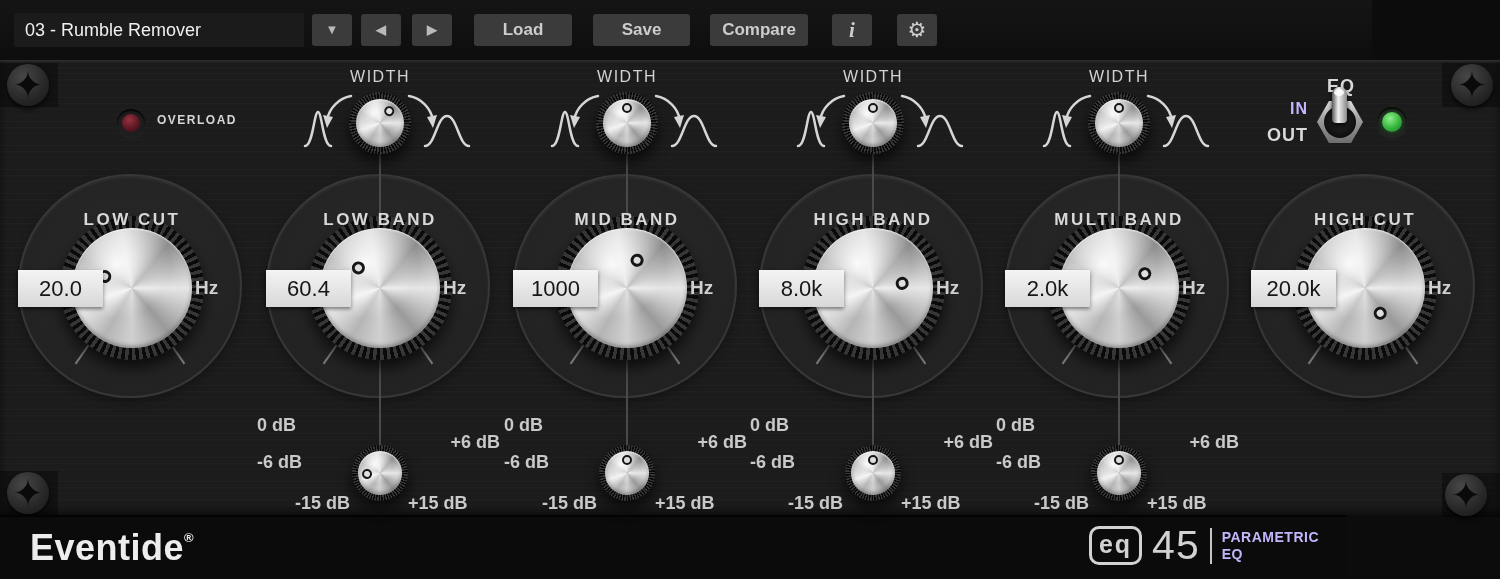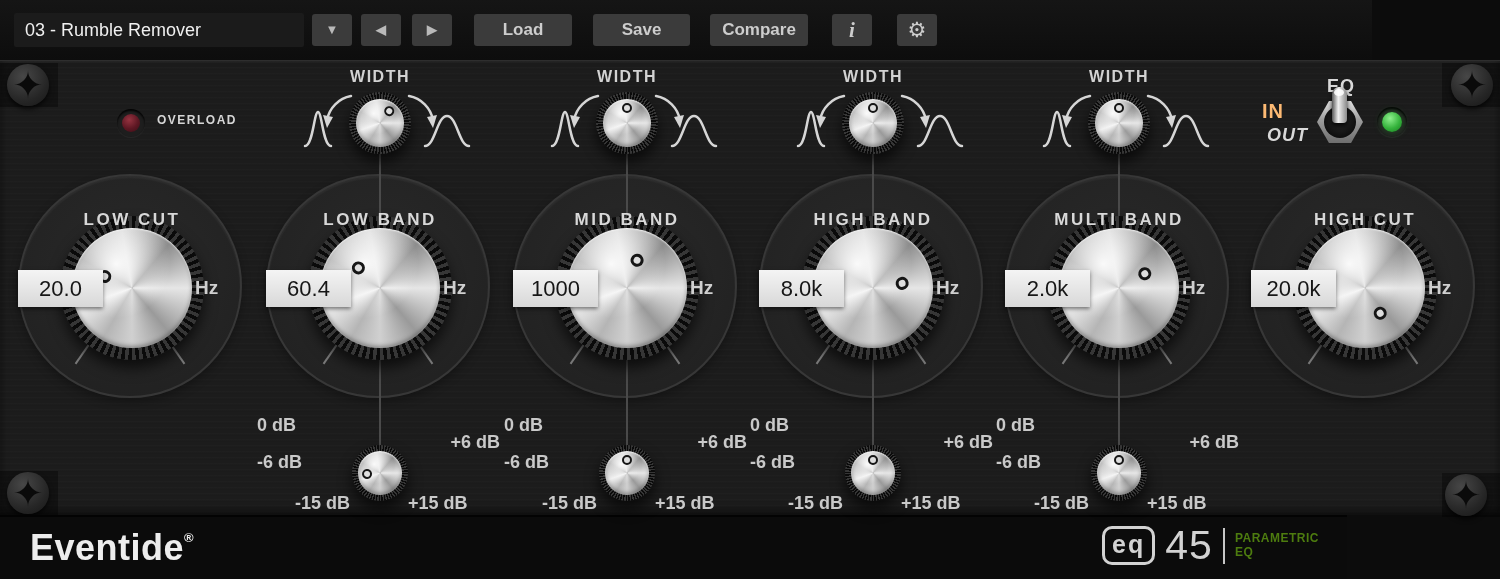--- a/index.html
+++ b/index.html
@@ -49,24 +49,24 @@
   .led { border-radius:50%; }
   .led-red { background:radial-gradient(circle at 40% 32%, #963340, #5d1723 55%, #3a0d15); }
   .led-green { background:radial-gradient(circle at 40% 32%, #8ef08d, #35b33c 55%, #167a1f);
     box-shadow:0 0 8px rgba(60,200,70,.35); }
   .overload-label { position:absolute; left:157px; top:113px; font-size:12px; font-weight:bold;
     letter-spacing:1.5px; color:#d6d6d6; }
 
   
   .eq-title { position:absolute; left:1316px; top:76px; width:50px; text-align:center;
     font-size:18px; font-weight:bold; letter-spacing:1px; color:#d9d9d9; }
-  .eq-in { position:absolute; left:1262px; top:100px; width:46px; 
-    font-size:20px; font-weight:bold; letter-spacing:1px; color:#fdba74; }
+  .eq-in { position:absolute; left:1262px; top:100px; width:46px; text-align:right;
+    font-size:16px; font-weight:bold; letter-spacing:1px; color:#c4b5fd; }
   .eq-out { position:absolute; left:1250px; top:125px; width:58px; text-align:right;
-    font-size:18px; font-weight:bold; letter-spacing:1px; color:#d9d9d9;font-style:italic; }
+    font-size:18px; font-weight:bold; letter-spacing:1px; color:#d9d9d9; }
   .toggle { position:absolute; left:1317px; top:100px; width:46px; height:44px; cursor:pointer; }
   .toggle .nut { position:absolute; inset:0;
     background:linear-gradient(180deg,#e8e8e8,#9c9c9c 45%,#6c6c6c);
     clip-path:polygon(26% 2%, 74% 2%, 100% 50%, 74% 98%, 26% 98%, 0% 50%); }
   .toggle .socket { position:absolute; left:7px; top:6px; width:32px; height:32px; border-radius:50%;
     background:radial-gradient(circle at 50% 45%, #2a2a2a, #0f0f0f 70%); }
   .toggle .lever { position:absolute; left:15px; top:-13px; width:15px; height:36px;
     border-radius:7px 7px 4px 4px;
     background:linear-gradient(90deg,#585858,#f1f1f1 42%,#8a8a8a);
     box-shadow:0 3px 4px rgba(0,0,0,.8); }
@@ -106,21 +106,21 @@
   .dot-arm { position:absolute; border-radius:50%; }
   .knob-dot { position:absolute; left:50%; border-radius:50%; background:#dedede;
     border:3px solid #161616; }
 
   .big-knob { left:51px; top:156px; width:144px; height:144px; }
   .big-knob .metal { inset:12px; }
   .big-knob .dot-arm { inset:12px; }
   .big-knob .knob-dot { top:24px; width:13px; height:13px; margin-left:-6.5px; }
 
   .width-label { position:absolute; left:0; top:8px; width:100%; text-align:center;
-    font-size:16px; font-weight:bold; letter-spacing:1.5px; color:#d2d2d2; }
+    font-size:16px; font-weight:normal; letter-spacing:1.5px; color:#d2d2d2; }
   .width-deco { position:absolute; left:30px; top:30px; width:186px; height:66px; z-index:2; }
   .width-knob { left:92px; top:32px; width:62px; height:62px; }
   .width-knob .metal { inset:7px; }
   .width-knob .dot-arm { inset:7px; }
   .width-knob .knob-dot { top:4px; width:10px; height:10px; margin-left:-5px; border-width:2.5px; }
 
   .gain-knob { left:95px; top:385px; width:56px; height:56px; }
   .gain-knob .metal { inset:6px; }
   .gain-knob .dot-arm { inset:6px; }
   .gain-knob .knob-dot { top:4px; width:10px; height:10px; margin-left:-5px; border-width:2.5px; }
@@ -136,21 +136,21 @@
   .footer { position:absolute; left:0; top:515px; width:1347px; height:64px;
     background:#0b0b0b; border-top:2px solid #030303; }
   .brand { position:absolute; left:30px; top:10px; font-size:36px; font-weight:bold;
     color:#ededed; letter-spacing:0.5px; }
   .brand sup { font-size:13px; vertical-align:18px; }
   .product-logo { position:absolute; right:28px; top:8px; display:flex; align-items:center; gap:10px; }
   .eq-badge { border:3px solid #d2d2d2; border-radius:10px; color:#d2d2d2; font-weight:bold;
     font-size:25px; line-height:1; padding:3px 7px 5px; letter-spacing:2px; }
   .num45 { font-size:41px; color:#d2d2d2; line-height:1; letter-spacing:1px; }
   .logo-divider { width:2px; height:36px; background:#c6c6c6; }
-  .product-name { font-size:12px; font-weight:bold; color:#4d7c0f; line-height:1.15; letter-spacing:.5px; }
+  .product-name { font-size:14px; font-weight:bold; color:#c4b5fd; line-height:1.15; letter-spacing:.5px; }
 </style>
 </head>
 <body>
 
 <div id="plugin">
 
   <div class="topbar">
     <div class="preset-display">03 - Rumble Remover</div>
     <div class="tb-btn small btn-dropdown"><span>▼</span></div>
     <div class="tb-btn small btn-prev"><span>◀</span></div>

